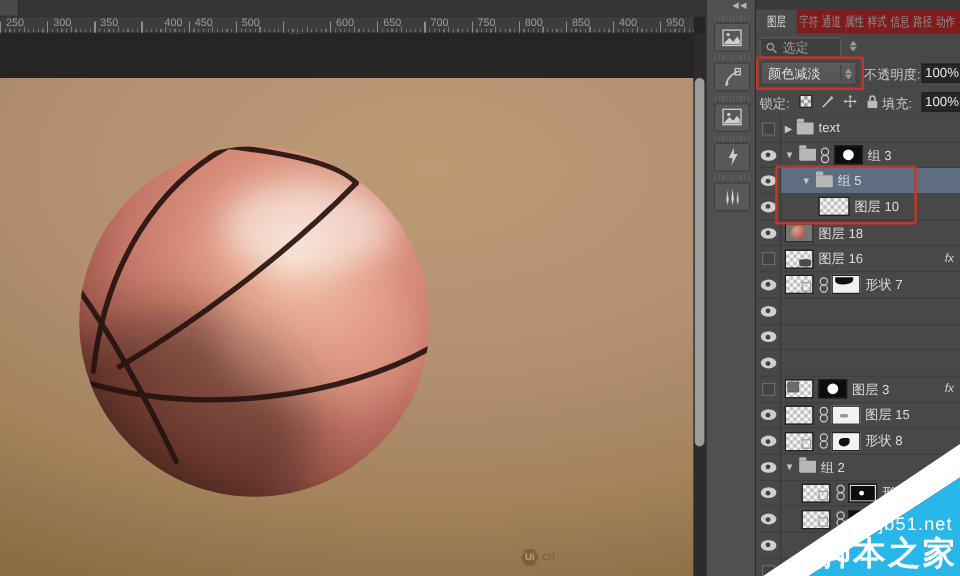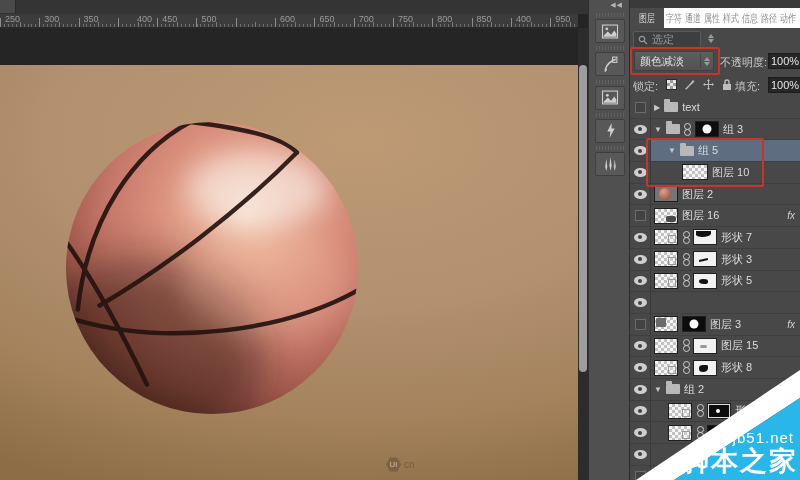--- a/index.html
+++ b/index.html
@@ -17,38 +17,38 @@
   .ticks.minor { height:3px; background:repeating-linear-gradient(90deg,#6e6e6e 0 1px,transparent 1px 3.93px); }
   .ticks.half  { height:5px; background:repeating-linear-gradient(90deg,#7a7a7a 0 1px,transparent 1px 19.65px); }
   .ticks.major { height:9px; background:repeating-linear-gradient(90deg,#8d8d8d 0 1px,transparent 1px 39.3px); }
   #document { position:absolute; left:0; top:28px; width:578px; height:452px; background:#252525; }
   #doc-surface { position:absolute; left:0; top:37px; width:578px; height:415px;
      background:radial-gradient(120% 90% at 62% 18%, #bd9a74 0%, #b29070 45%, #a3825c 75%, #8c6d46 100%); }
   #ball-svg { position:absolute; left:64px; top:55px; width:296px; height:296px; }
   #ui-watermark { position:absolute; left:386px; bottom:8px; display:flex; align-items:center; gap:3px; opacity:.55; }
   #ui-hex { width:15px; height:15px; background:rgba(62,45,28,.55); color:rgba(245,235,220,.75);
      clip-path:polygon(25% 3%,75% 3%,100% 50%,75% 97%,25% 97%,0% 50%); font-size:8px; font-weight:bold;
-     display:flex; align-items:center; justify-content:center; }
+     display:flex; align-items:center; justify-content:center;margin-left:48px; }
   #ui-cn { font-size:10px; color:rgba(62,45,28,.65); }
   #v-scrollbar { position:absolute; left:578px; top:28px; width:10px; height:452px; background:#2c2c2c; }
   #v-thumb { position:absolute; left:1px; top:37px; width:8px; height:307px; background:#9d9d9d; border-radius:4px; }
 
   
   #dock { position:absolute; left:588px; top:0; width:42px; height:480px; background:#505050;
      border-left:1px solid #2e2e2e; border-right:1px solid #2d2d2d; }
   #dock-collapse { position:absolute; right:6px; top:1px; color:#b5b5b5; font-size:7px; letter-spacing:1px; cursor:pointer; }
   .dock-tile { position:absolute; left:3px; width:36px; height:33px; }
   .dock-grip { height:4px; margin:1px 4px 2px 4px; background:repeating-linear-gradient(90deg,#616161 0 1px,transparent 1px 3px); }
   .dock-btn { width:30px; height:24px; margin:0 auto; background:#585858; border:1px solid #3f3f3f; border-radius:2px;
      display:flex; align-items:center; justify-content:center; }
 
   
   #panel { position:absolute; left:630px; top:0; width:170px; height:480px; background:#484848; }
   #panel-topstrip { position:absolute; left:0; top:0; width:170px; height:8px; background:#3a3a3a; }
-  #tabbar { position:absolute; left:0; top:8px; width:170px; height:20px; background:#ffffff; display:flex; }
+  #tabbar { position:absolute; left:0; top:8px; width:170px; height:20px; background:#7f1d1d; display:flex; }
   .tab { height:20px; display:flex; align-items:center; justify-content:center; overflow:hidden;
      color:#8f8f8f; font-size:11px; width:19px; flex:none; white-space:nowrap; }
   .tab.active { background:#4a4a4a; color:#dcdcdc; width:34px; }
   .tab .sq { display:inline-block; transform:scaleX(.72); }
 
   #panel-header { position:absolute; left:0; top:28px; width:170px; height:69px; background:#484848; }
   #filter-box { position:absolute; left:3px; top:3px; width:68px; height:17px; background:#3e3e3e;
      border:1px solid #5a5a5a; border-radius:2px; display:flex; align-items:center; gap:4px; padding:0 4px; }
   #filter-box span { color:#9c9c9c; font-size:11px; }
   #filter-stepper { position:absolute; left:75px; top:6px; width:12px; height:11px; display:flex; flex-direction:column; align-items:center; gap:1px; }
@@ -361,21 +361,21 @@
           </div>
         </div>
         <div class="layer-row">
           <div class="eye-cell">
             <span class="eye"></span>
           </div>
           <div class="row-content" style="padding-left: 3px;">
             <div class="tmb gray">
               <span class="mk mk-ball"></span>
             </div>
-            <span class="lname">图层 2</span>
+            <span class="lname">图层 18</span>
           </div>
         </div>
         <div class="layer-row">
           <div class="eye-cell">
             <span class="vis-empty"></span>
           </div>
           <div class="row-content" style="padding-left: 3px;">
             <div class="tmb checker">
               <span class="mk mk-smudge"></span>
             </div>
@@ -395,44 +395,24 @@
             <div class="tmb white">
               <span class="mk mk-blob"></span>
             </div>
             <span class="lname">形状 7</span>
           </div>
         </div>
         <div class="layer-row">
           <div class="eye-cell">
             <span class="eye"></span>
           </div>
-          <div class="row-content" style="padding-left: 3px;">
-            <div class="tmb checker">
-              <span class="mk mk-vframe"></span>
-            </div>
-            <span class="chain"></span>
-            <div class="tmb white">
-              <span class="mk mk-dash"></span>
-            </div>
-            <span class="lname">形状 3</span>
-          </div>
-        </div>
-        <div class="layer-row">
-          <div class="eye-cell">
-            <span class="eye"></span>
-          </div>
-          <div class="row-content" style="padding-left: 3px;">
-            <div class="tmb checker">
-              <span class="mk mk-vframe"></span>
-            </div>
-            <span class="chain"></span>
-            <div class="tmb white">
-              <span class="mk mk-blob2"></span>
-            </div>
-            <span class="lname">形状 5</span>
+        </div>
+        <div class="layer-row">
+          <div class="eye-cell">
+            <span class="eye"></span>
           </div>
         </div>
         <div class="layer-row">
           <div class="eye-cell">
             <span class="eye"></span>
           </div>
         </div>
         <div class="layer-row">
           <div class="eye-cell">
             <span class="vis-empty"></span>

